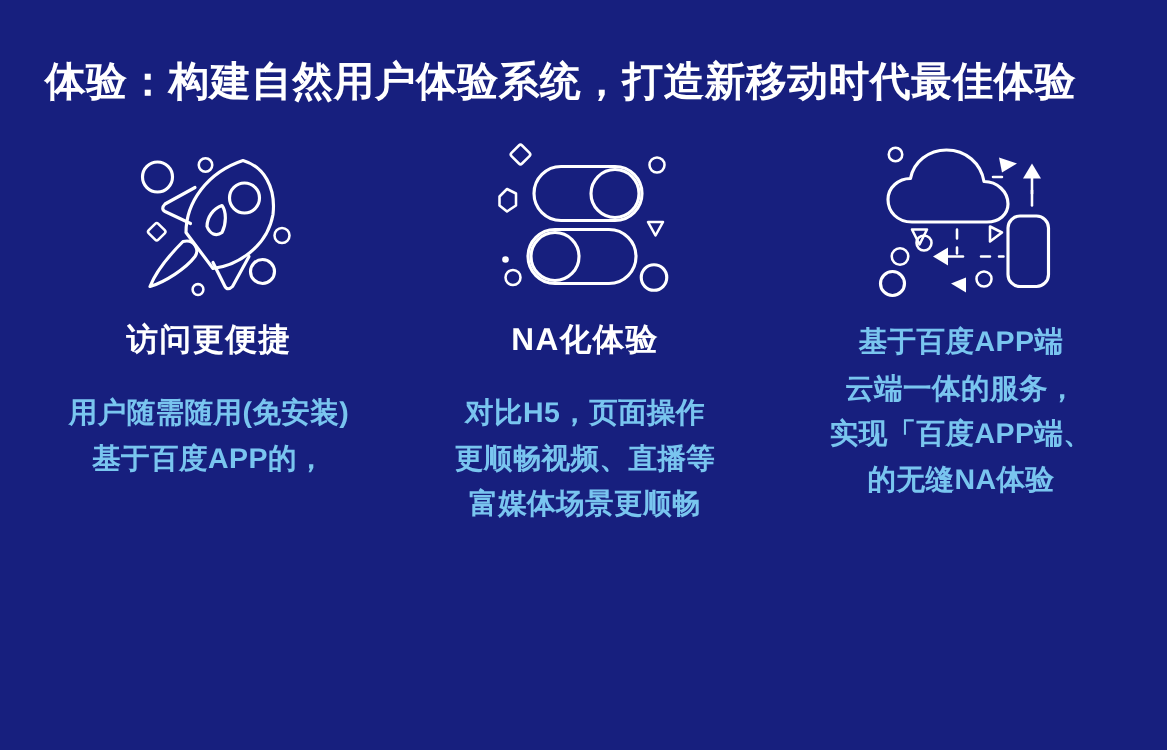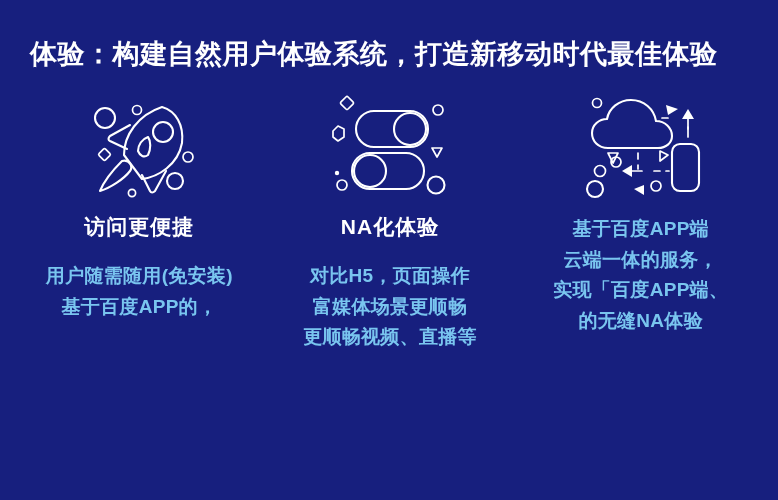--- a/index.html
+++ b/index.html
@@ -172,22 +172,22 @@
           <circle class="stroke-thin" cx="107" cy="19" r="5"></circle>
           <path class="stroke-thin" d="M101 57 L111 57 L106 66 Z"></path>
           <circle class="stroke" cx="105" cy="94" r="8.5"></circle>
           <circle class="stroke-thin" cx="11" cy="94" r="5"></circle>
           <circle class="fill-w" cx="6" cy="82" r="2.2"></circle>
         </svg>
       </div>
       <div class="col-heading">NA化体验</div>
       <div class="col-body">
         <span class="line">对比H5，页面操作</span>
+        <span class="line">更顺畅视频、直播等</span>
         <span class="line">富媒体场景更顺畅</span>
-        <span class="line">更顺畅视频、直播等</span>
       </div>
     </div>
 
     <div class="column col-3">
       <div class="icon-wrap">
         <svg width="126" height="108" viewBox="0 0 126 108" aria-hidden="true">
 
           <path class="stroke" d="M30 57 C20 57 14 50 14 42 C14 34 21 28 29 28 C31 17 41 9 53 9 C66 9 76 18 78 30 C87 30 94 37 94 45 C94 52 88 57 80 57 Z"></path>
 
           <rect class="stroke" x="94" y="53" width="27" height="47" rx="8"></rect>

